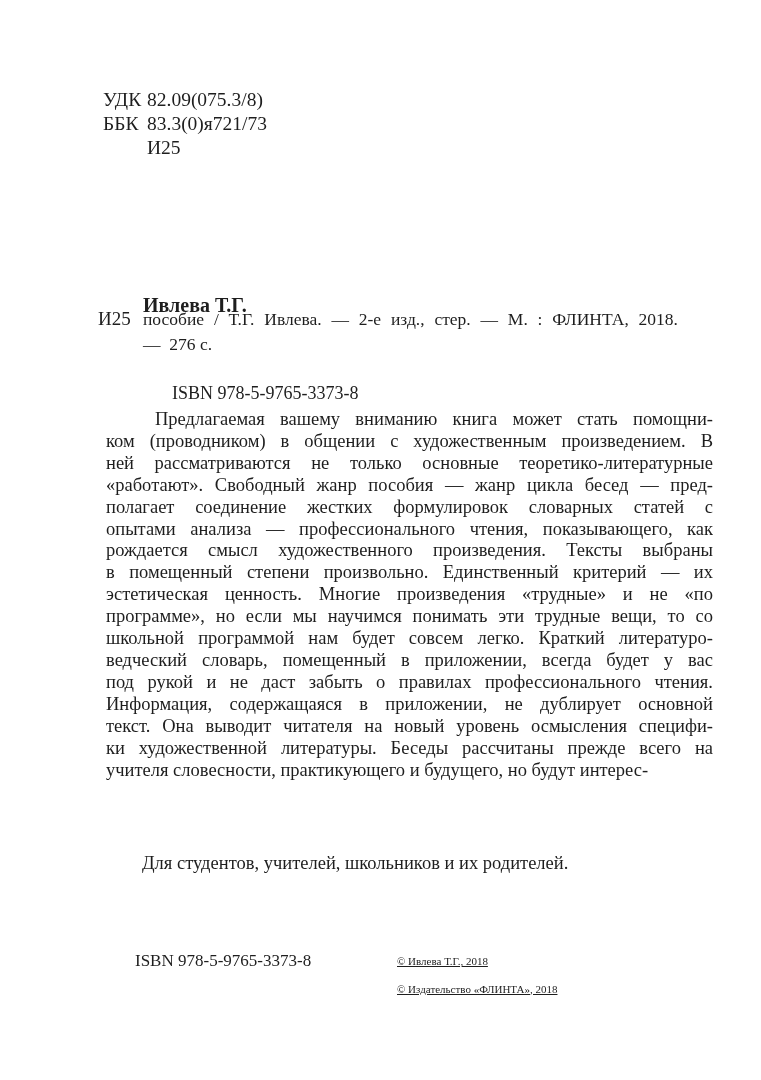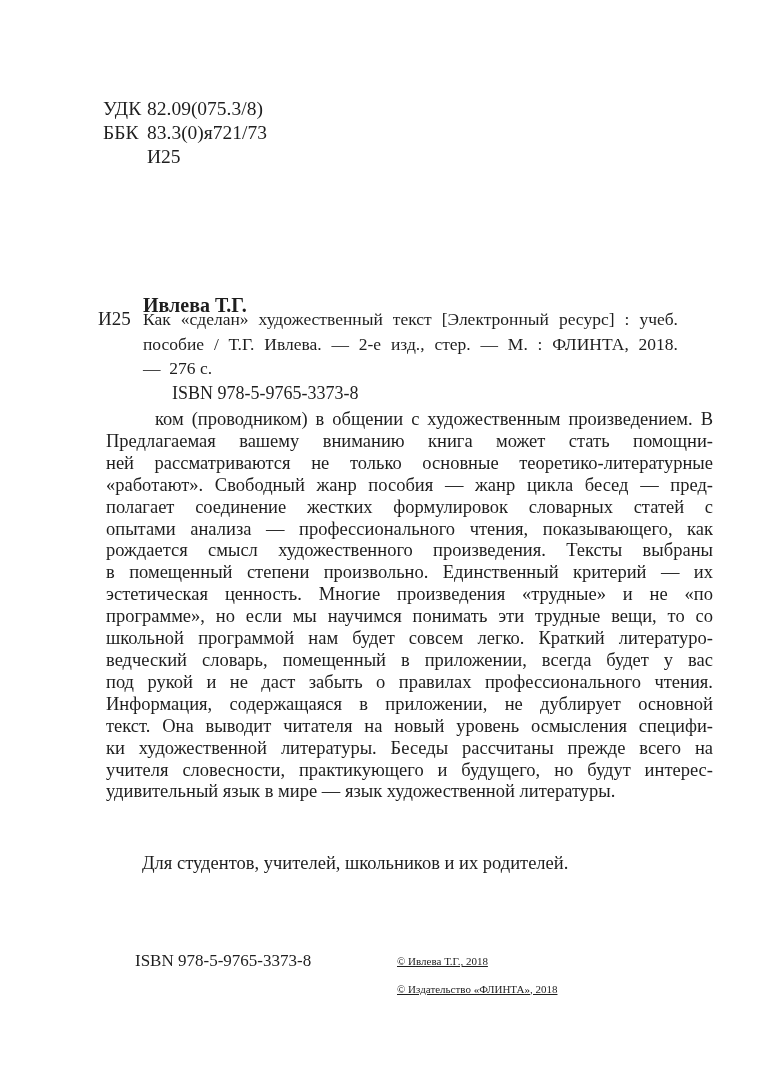--- a/index.html
+++ b/index.html
@@ -14,21 +14,21 @@
     background: #ffffff;
     font-family: "Liberation Serif", "DejaVu Serif", serif;
     color: #1e1e1e;
     overflow: hidden;
   }
 
   
   .top-codes {
     position: absolute;
     left: 103px;
-    top: 97px;
+    top: 88px;
     font-size: 19.5px;
     line-height: 24px;
   }
   .code-row { display: flex; }
   .code-label {
     width: 44px;
     flex: 0 0 44px;
   }
 
   
@@ -140,47 +140,45 @@
       <span class="code-label"></span>
       <span>И25</span>
     </div>
   </div>
 
   <div class="author-heading">Ивлева Т.Г.</div>
 
   <div class="bib-entry">
     <span class="bib-code">И25</span>
     <div class="bib-lines justify-lines">
-        <div>Как «сделан» художественный текст [Электронный ресурс] : учеб.</div>
         <div>пособие / Т.Г. Ивлева. — 2-е изд., стер. — М. : ФЛИНТА, 2018.</div>
         <div>—&nbsp;&nbsp;276 с.</div>
       </div>
   </div>
 
   <div class="isbn-line">ISBN 978-5-9765-3373-8</div>
 
   <div class="annotation justify-lines">
+      <div>Предлагаемая вашему вниманию книга может стать помощни-</div>
       <div>ком (проводником) в общении с художественным произведением. В</div>
-      <div>Предлагаемая вашему вниманию книга может стать помощни-</div>
       <div>ней рассматриваются не только основные теоретико-литературные</div>
       <div>«работают». Свободный жанр пособия — жанр цикла бесед — пред-</div>
       <div>полагает соединение жестких формулировок словарных статей с</div>
       <div>опытами анализа — профессионального чтения, показывающего, как</div>
       <div>рождается смысл художественного произведения. Тексты выбраны</div>
       <div>в помещенный степени произвольно. Единственный критерий — их</div>
       <div>эстетическая ценность. Многие произведения «трудные» и не «по</div>
       <div>программе», но если мы научимся понимать эти трудные вещи, то со</div>
       <div>школьной программой нам будет совсем легко. Краткий литературо-</div>
       <div>ведческий словарь, помещенный в приложении, всегда будет у вас</div>
       <div>под рукой и не даст забыть о правилах профессионального чтения.</div>
       <div>Информация, содержащаяся в приложении, не дублирует основной</div>
       <div>текст. Она выводит читателя на новый уровень осмысления специфи-</div>
       <div>ки художественной литературы. Беседы рассчитаны прежде всего на</div>
       <div>учителя словесности, практикующего и будущего, но будут интерес-</div>
-      <div>удивительный язык в мире — язык художественной литературы.</div>
     </div>
 
   <div class="audience-line">Для студентов, учителей, школьников и их родителей.</div>
 
 
   <div class="footer-isbn">ISBN 978-5-9765-3373-8</div>
 
   <div class="copyright-block">
     <div>© Ивлева Т.Г., 2018</div>
     <div>© Издательство «ФЛИНТА», 2018</div>

